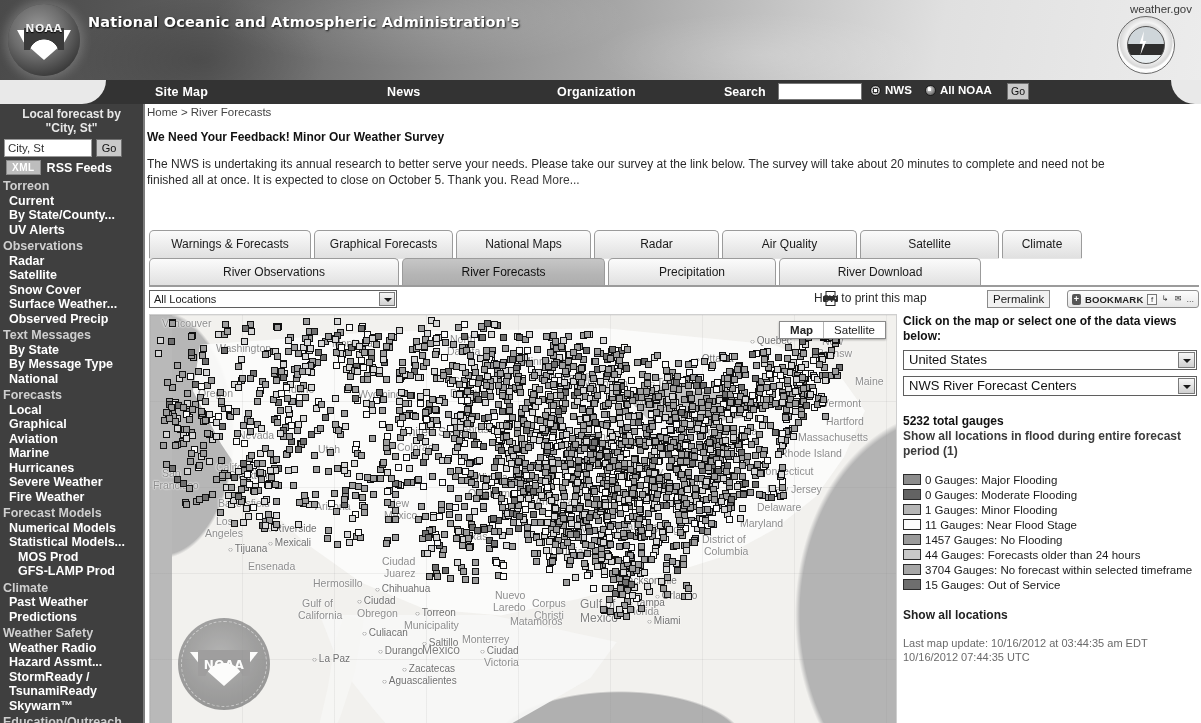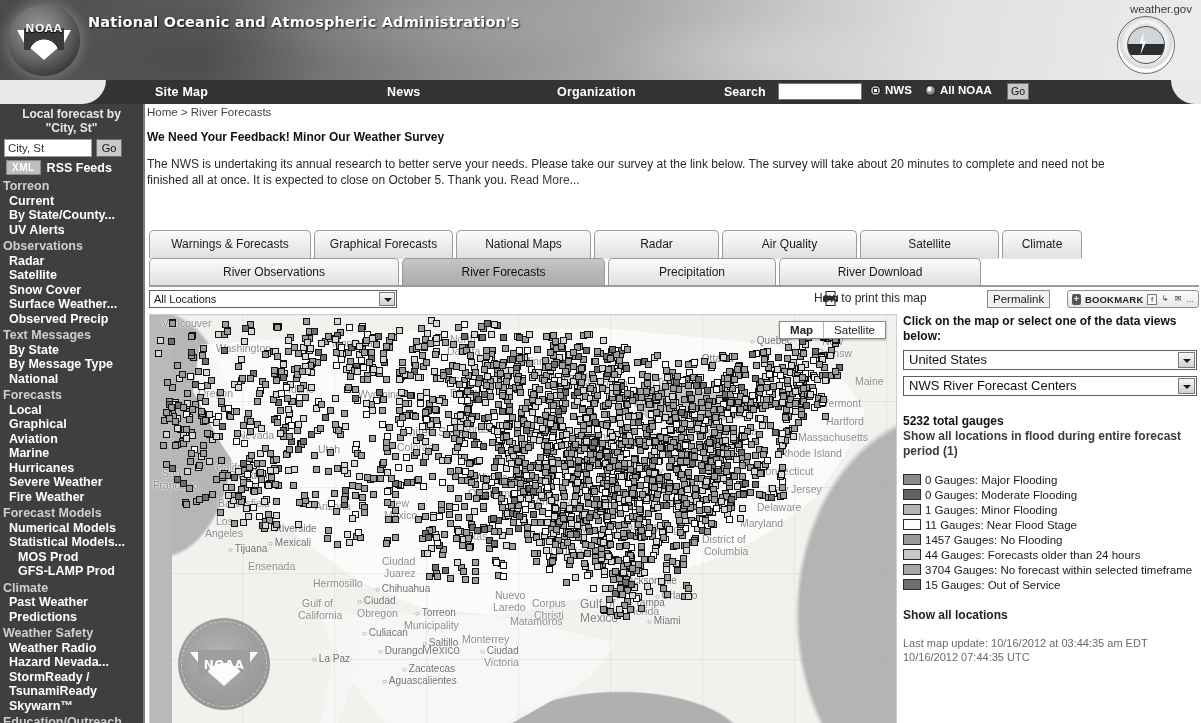--- a/index.html
+++ b/index.html
@@ -449,21 +449,21 @@
           <div class="sb-link indent2">GFS-LAMP Prod</div>
         </div>
         <div class="sb-group">
           <div class="sb-head">Climate</div>
           <div class="sb-link">Past Weather</div>
           <div class="sb-link">Predictions</div>
         </div>
         <div class="sb-group">
           <div class="sb-head">Weather Safety</div>
           <div class="sb-link">Weather Radio</div>
-          <div class="sb-link">Hazard Nevada...</div>
+          <div class="sb-link">Hazard Assmt...</div>
           <div class="sb-link">StormReady /</div>
           <div class="sb-link">TsunamiReady</div>
           <div class="sb-link">Skywarn™</div>
         </div>
         <div class="sb-group">
           <div class="sb-head">Education/Outreach</div>
         </div>
       </div>
   </div>
 

